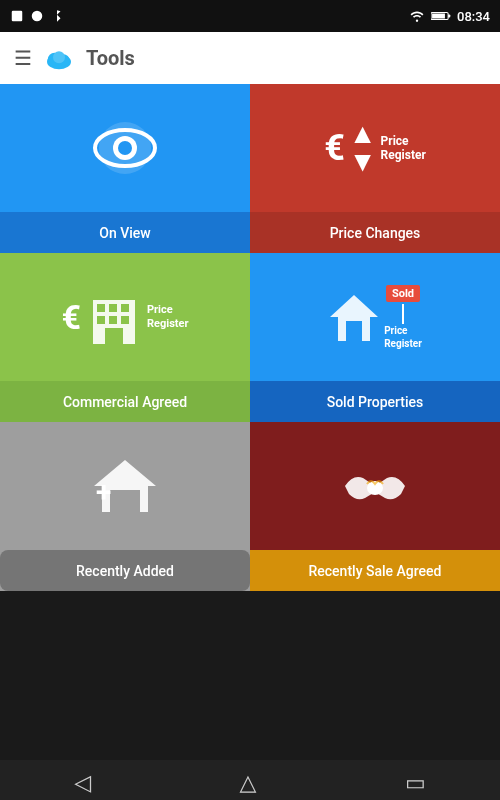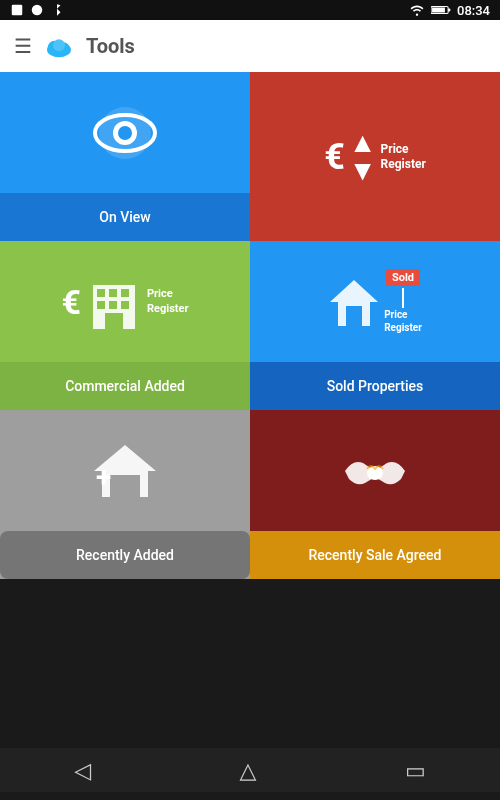--- a/index.html
+++ b/index.html
@@ -6,21 +6,21 @@
     body {
       width: 500px;
       height: 800px;
       background: #1a1a1a;
       font-family: 'Roboto', Arial, sans-serif;
       overflow: hidden;
     }
 
     
     .status-bar {
-      height: 20px;
+      height: 32px;
       background: #111;
       display: flex;
       align-items: center;
       justify-content: space-between;
       padding: 0 10px;
     }
     .status-left {
       display: flex;
       gap: 6px;
       align-items: center;
@@ -72,21 +72,21 @@
     }
 
     .grid-item .icon-area {
       flex: 1;
       display: flex;
       align-items: center;
       justify-content: center;
       width: 100%;
     }
     .grid-item .label {
-      height: 48px;
+      height: 41px;
       display: flex;
       align-items: center;
       justify-content: center;
       width: 100%;
       font-size: 14px;
       font-weight: 500;
       color: #fff;
       text-align: center;
       padding: 0 8px;
     }
@@ -210,40 +210,41 @@
     <div class="icon-area">
       <div class="price-register-icon">
         <span class="euro-sign">€</span>
         <div class="arrows-column">
           <span style="color:white;font-size:28px;line-height:1;">▲</span>
           <span style="color:white;font-size:28px;line-height:1;">▼</span>
         </div>
         <div class="pr-text">Price<br>Register</div>
       </div>
     </div>
+    <div class="label">Price Changes</div>
   </div>
 
   <div class="grid-item bg-green">
     <div class="icon-area">
       <div style="display:flex;align-items:center;gap:6px;">
         <span style="color:white;font-size:34px;font-weight:bold;">€</span>
         <svg width="54" height="54" viewBox="0 0 54 54">
           <rect x="6" y="10" width="42" height="44" fill="white" opacity="0.9"></rect>
           <rect x="10" y="14" width="8" height="8" fill="#8BC34A"></rect>
           <rect x="22" y="14" width="8" height="8" fill="#8BC34A"></rect>
           <rect x="34" y="14" width="8" height="8" fill="#8BC34A"></rect>
           <rect x="10" y="26" width="8" height="8" fill="#8BC34A"></rect>
           <rect x="22" y="26" width="8" height="8" fill="#8BC34A"></rect>
           <rect x="34" y="26" width="8" height="8" fill="#8BC34A"></rect>
           <rect x="18" y="38" width="18" height="16" fill="#8BC34A"></rect>
         </svg>
         <div style="color:white;font-size:11px;font-weight:bold;line-height:1.3;">Price<br>Register</div>
       </div>
     </div>
-    <div class="label">Commercial Added</div>
+    <div class="label">Commercial Agreed</div>
   </div>
 
   <div class="grid-item bg-teal">
     <div class="icon-area">
       <div style="display:flex;align-items:center;gap:4px;position:relative;">
 
         <svg width="52" height="52" viewBox="0 0 52 52">
           <polygon points="26,4 2,26 10,26 10,50 42,50 42,26 50,26" fill="white" opacity="0.9"></polygon>
           <rect x="18" y="30" width="16" height="20" fill="#2196F3"></rect>
         </svg>

